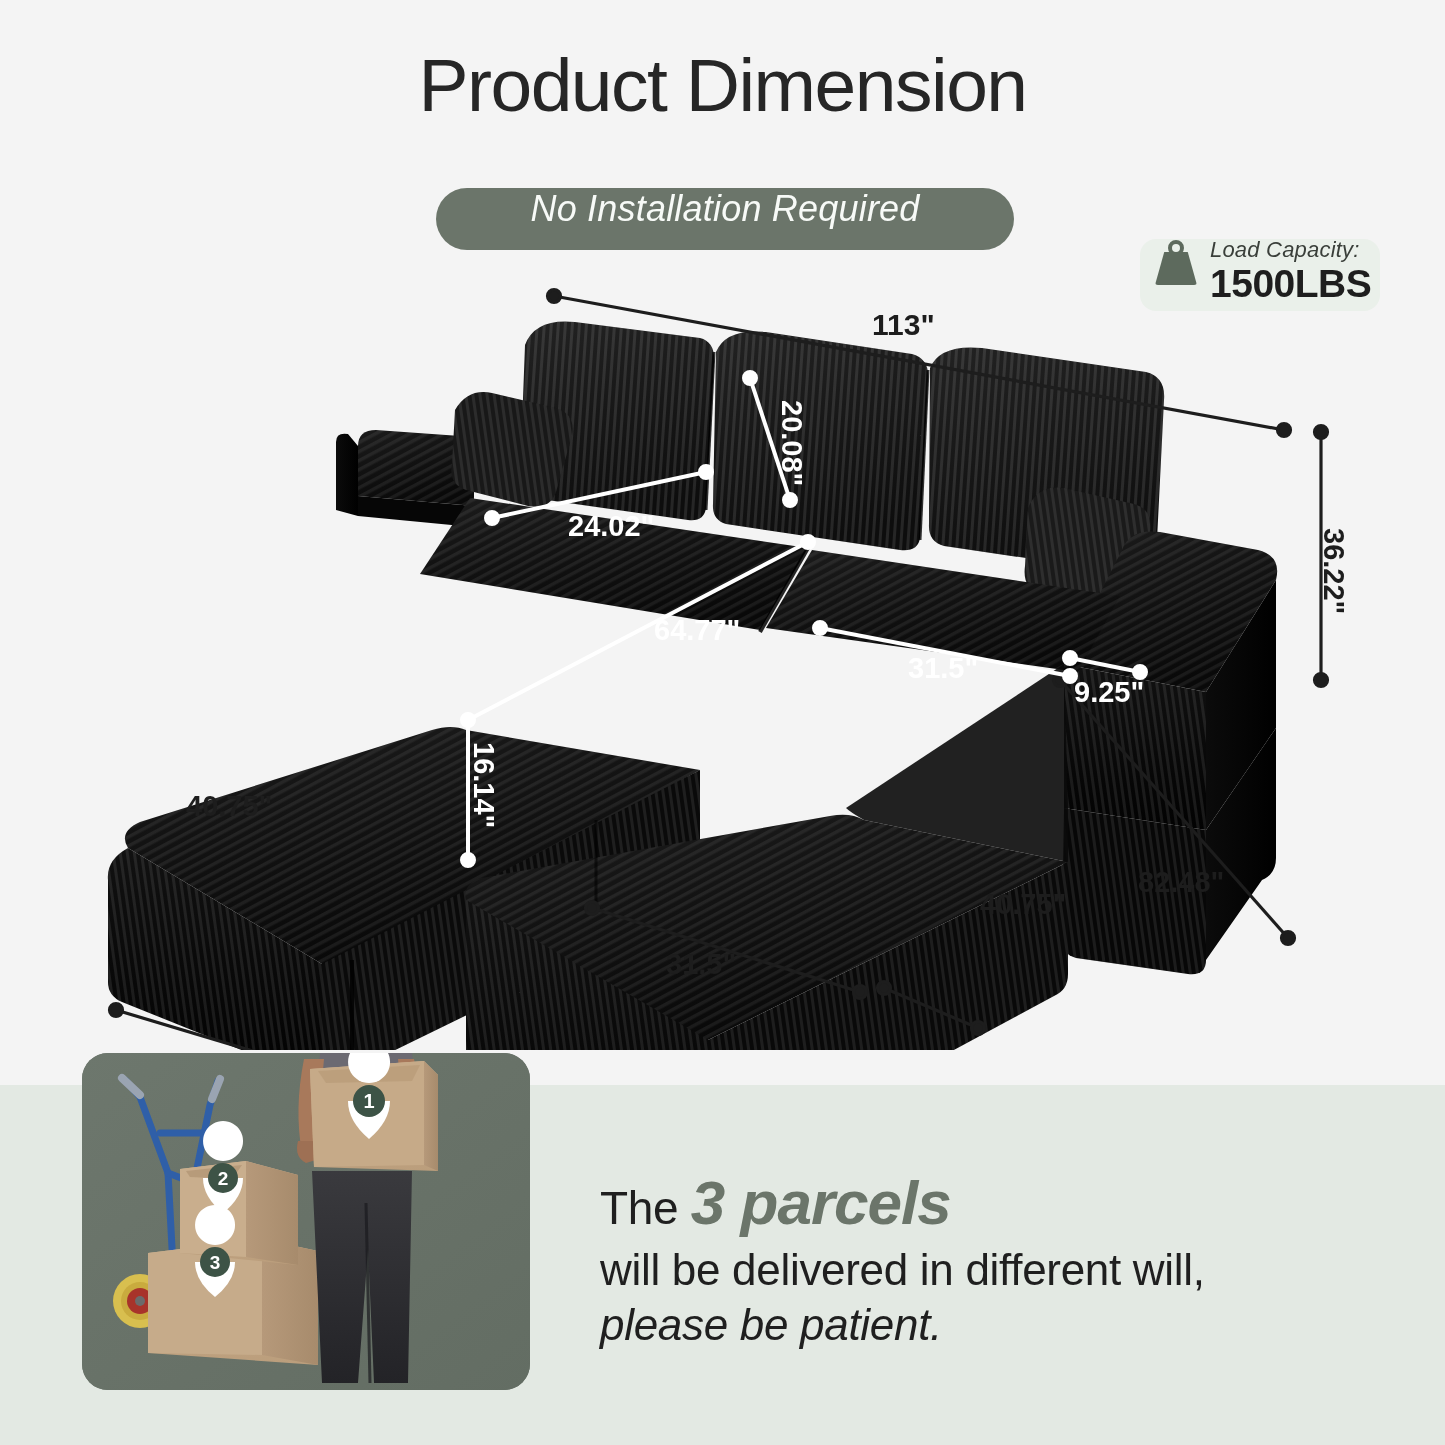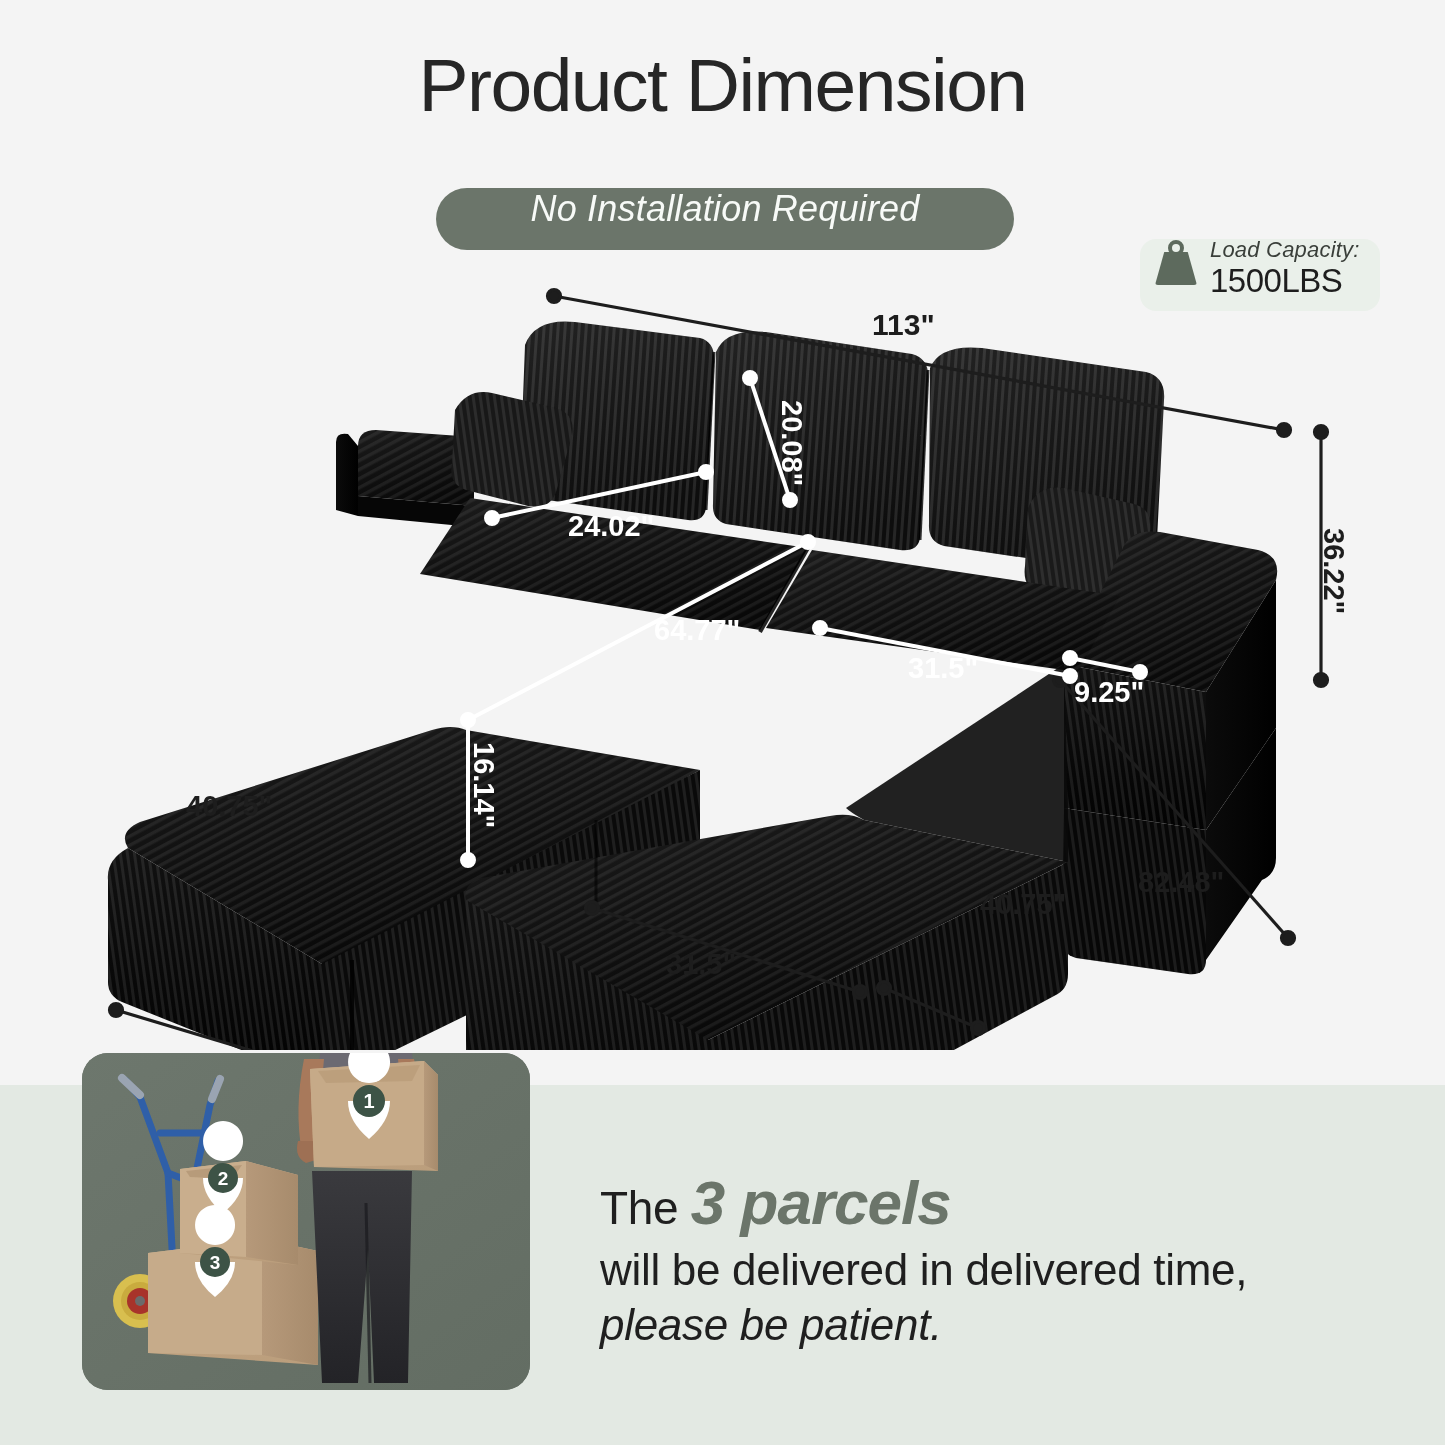--- a/index.html
+++ b/index.html
@@ -41,21 +41,21 @@
     border:4px solid #5d6a5d; border-radius:50%;
   }
   .weight-icon .body {
     position:absolute; left:1px; top:13px; width:42px; height:33px;
     background:#5d6a5d;
     clip-path:polygon(22% 0%, 78% 0%, 100% 100%, 0% 100%);
     border-radius:3px;
   }
   .load-text { display:flex; flex-direction:column; line-height:1; }
   .load-label { font-size:22px; font-style:italic; color:#3a3f3a; letter-spacing:.2px; }
-  .load-value { font-size:33px; font-weight:normal; color:#1e1e1e; letter-spacing:-.5px; margin-top:3px; }
+  .load-value { font-size:39px; font-weight:bold; color:#1e1e1e; letter-spacing:-.5px; margin-top:3px; }
 
   
   #sofa { position:absolute; left:0; top:260px; width:1445px; height:790px; }
 
   
   .dim { position:absolute; font-weight:bold; white-space:nowrap; line-height:1; }
   .dim.dark  { color:#1d1d1d; }
   .dim.light { color:#ffffff; }
 
   
@@ -376,17 +376,17 @@
         <text x="133" y="216" font-family="Liberation Sans, sans-serif" font-size="19" font-weight="bold" fill="#ffffff" text-anchor="middle">3</text>
       </g>
     </svg>
   </div>
 
   <div class="parcels-copy">
     <div class="pc-line1">
       <span>The</span>
       <span class="pc-strong">3 parcels</span>
     </div>
-    <div class="pc-line2">will be delivered in delivered time,</div>
+    <div class="pc-line2">will be delivered in different will,</div>
     <div class="pc-line3">please be patient.</div>
   </div>
 
 </div>
 
 </body></html>

